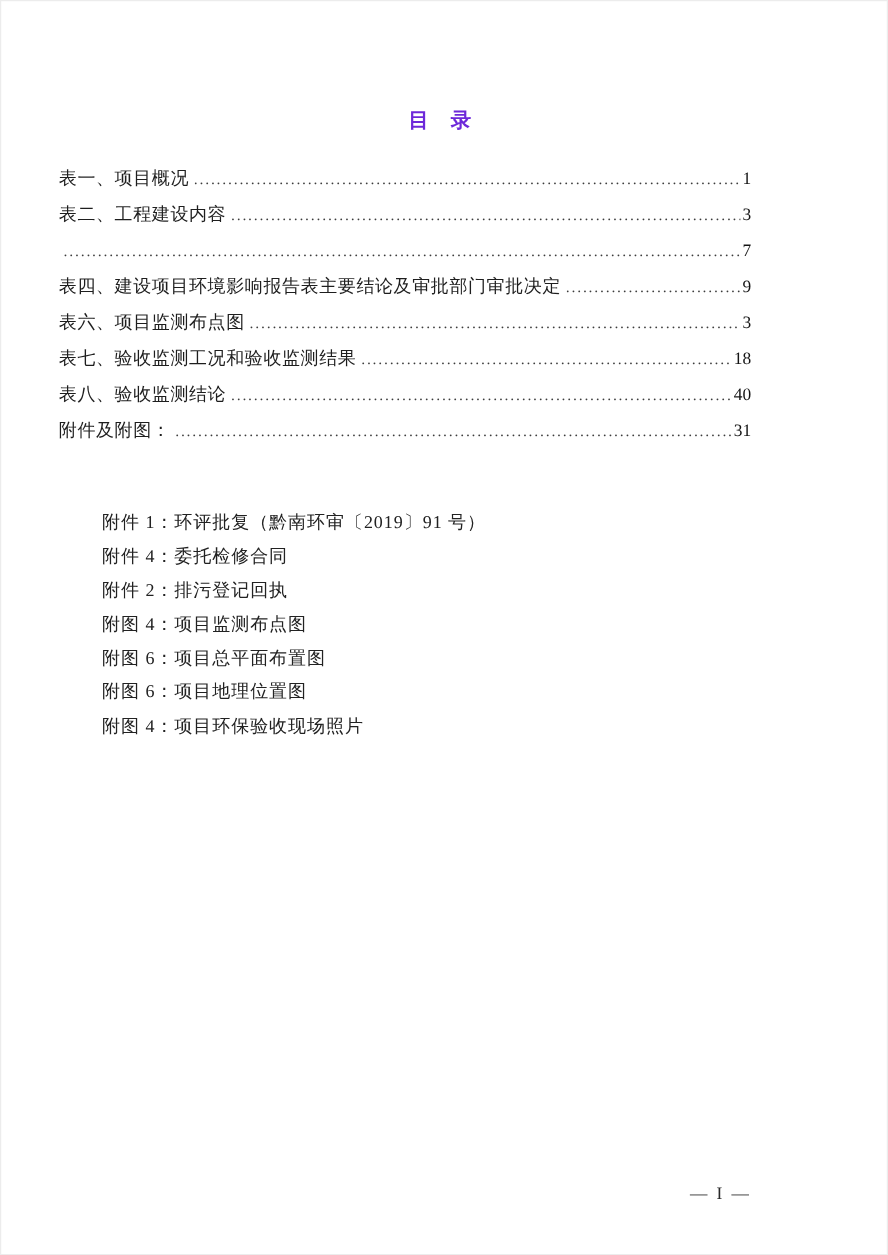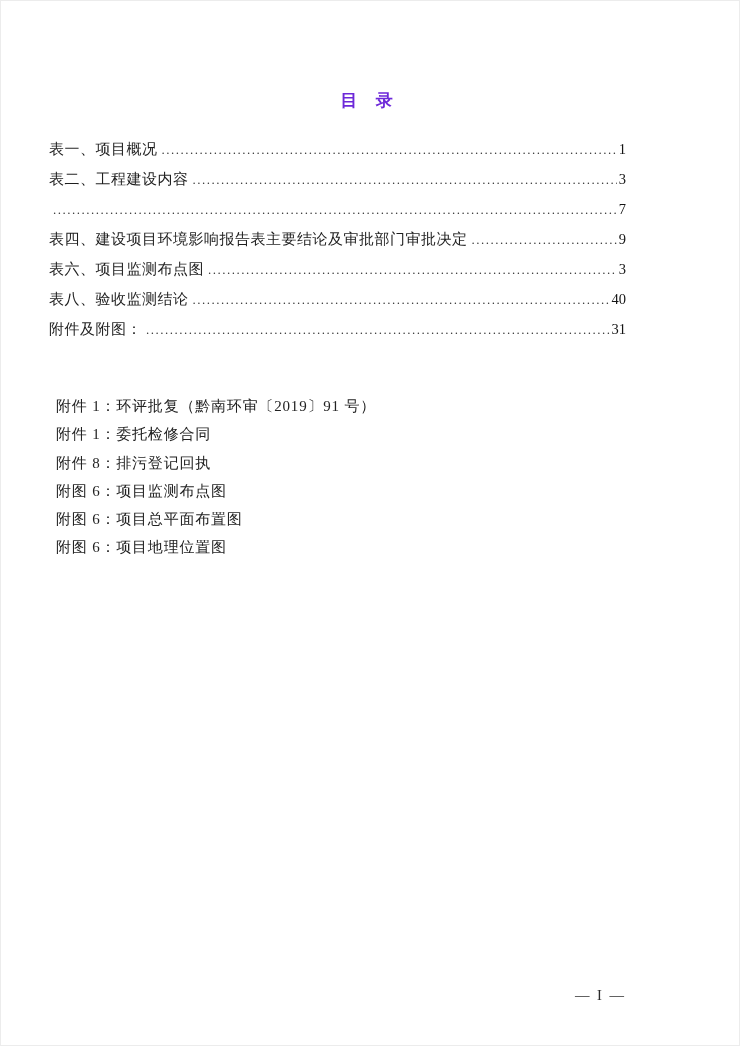--- a/index.html
+++ b/index.html
@@ -52,21 +52,21 @@
     content: "..........................................................................................................................................................................................................";
     font-size: 13px;
     letter-spacing: 1.5px;
   }
   .toc-page {
     flex: 0 0 auto;
     font-size: 14.5px;
     color: #141414;
   }
   .attachments {
-    margin: 48px 0 0 55px;
+    margin: 48px 0 0 84px;
   }
   .attach-row {
     height: 28.3px;
     line-height: 28.3px;
     font-size: 15px;
     letter-spacing: 0.8px;
     white-space: nowrap;
     color: #222;
   }
   .footer-pagenum {
@@ -104,35 +104,41 @@
       <span class="toc-label">表四、建设项目环境影响报告表主要结论及审批部门审批决定</span>
       <span class="toc-dots"></span>
       <span class="toc-page">9</span>
     </div>
     <div class="toc-row">
       <span class="toc-label">表六、项目监测布点图</span>
       <span class="toc-dots"></span>
       <span class="toc-page">3</span>
     </div>
     <div class="toc-row">
+      <span class="toc-label">表七、验收监测工况和验收监测结果</span>
+      <span class="toc-dots"></span>
+      <span class="toc-page">18</span>
+    </div>
+    <div class="toc-row">
       <span class="toc-label">表八、验收监测结论</span>
       <span class="toc-dots"></span>
       <span class="toc-page">40</span>
     </div>
     <div class="toc-row">
       <span class="toc-label">附件及附图：</span>
       <span class="toc-dots"></span>
       <span class="toc-page">31</span>
     </div>
   </div>
 
   <div class="attachments">
     <div class="attach-row">附件 1：环评批复（黔南环审〔2019〕91 号）</div>
-    <div class="attach-row">附件 1：委托检修合同</div>
-    <div class="attach-row">附件 8：排污登记回执</div>
-    <div class="attach-row">附图 6：项目监测布点图</div>
+    <div class="attach-row">附件 4：委托检修合同</div>
+    <div class="attach-row">附件 2：排污登记回执</div>
+    <div class="attach-row">附图 4：项目监测布点图</div>
     <div class="attach-row">附图 6：项目总平面布置图</div>
     <div class="attach-row">附图 6：项目地理位置图</div>
+    <div class="attach-row">附图 4：项目环保验收现场照片</div>
   </div>
 
   <div class="footer-pagenum">— I —</div>
 
 </div>
 
 </body></html>

